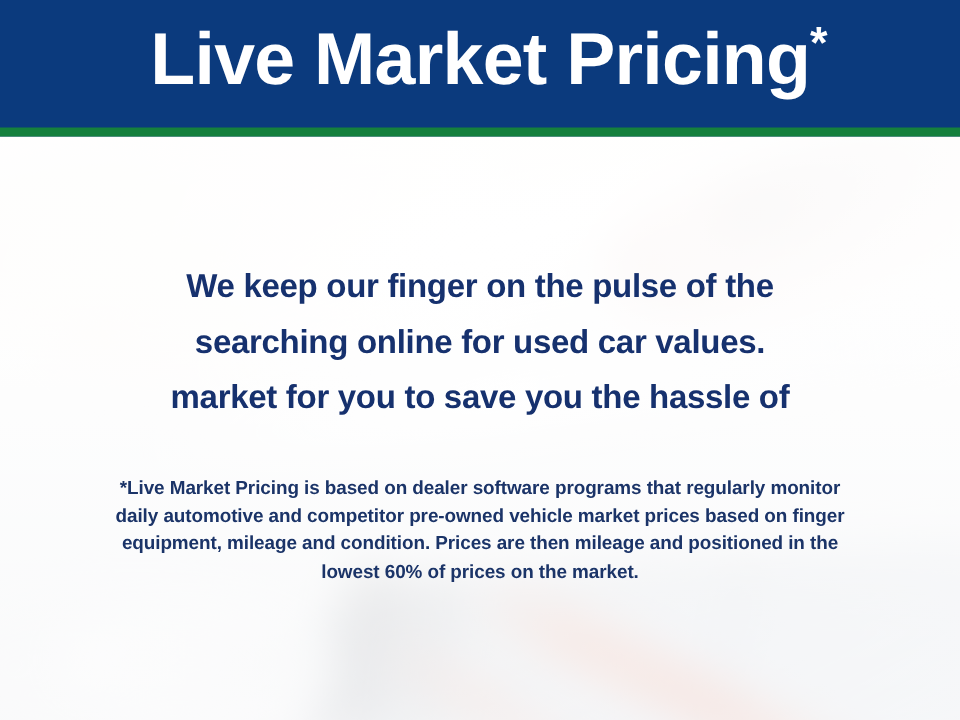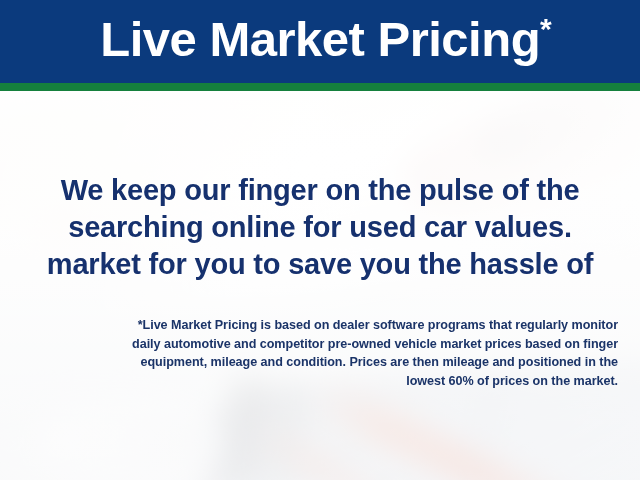--- a/index.html
+++ b/index.html
@@ -179,21 +179,21 @@
   }
 
   
   #header-band {
     position: absolute;
     left: 0;
     top: 0;
     width: 640px;
     height: 91px;
     background: #0b3a7d;
-    border-bottom: 8px solid #15803d;
+    border-bottom: 6px solid #15803d;
     box-sizing: border-box;
     display: flex;
     align-items: center;
     justify-content: center;
     padding-left: 12px;
   }
   #page-title {
     color: #ffffff;
     font-family: "Liberation Sans", sans-serif;
     font-weight: bold;
@@ -214,36 +214,36 @@
   
   #headline {
     position: absolute;
     left: 0;
     top: 172px;
     width: 640px;
     text-align: center;
     color: #16316e;
     font-family: "Liberation Sans", sans-serif;
     font-weight: bold;
-    font-size: 29px;
+    font-size: 22px;
     line-height: 37px;
     letter-spacing: -0.2px;
   }
   #headline .hl-line {
     display: block;
     white-space: nowrap;
   }
 
   
   #disclaimer {
     position: absolute;
     left: 22px;
     top: 316px;
     width: 596px;
-    text-align: right;
+    text-align: center;
     color: #1b3468;
     font-family: "Liberation Sans", sans-serif;
     font-weight: bold;
     font-size: 12.6px;
     line-height: 18.5px;
     letter-spacing: -0.05px;
   }
   #disclaimer .dl-line {
     display: block;
     white-space: nowrap;

